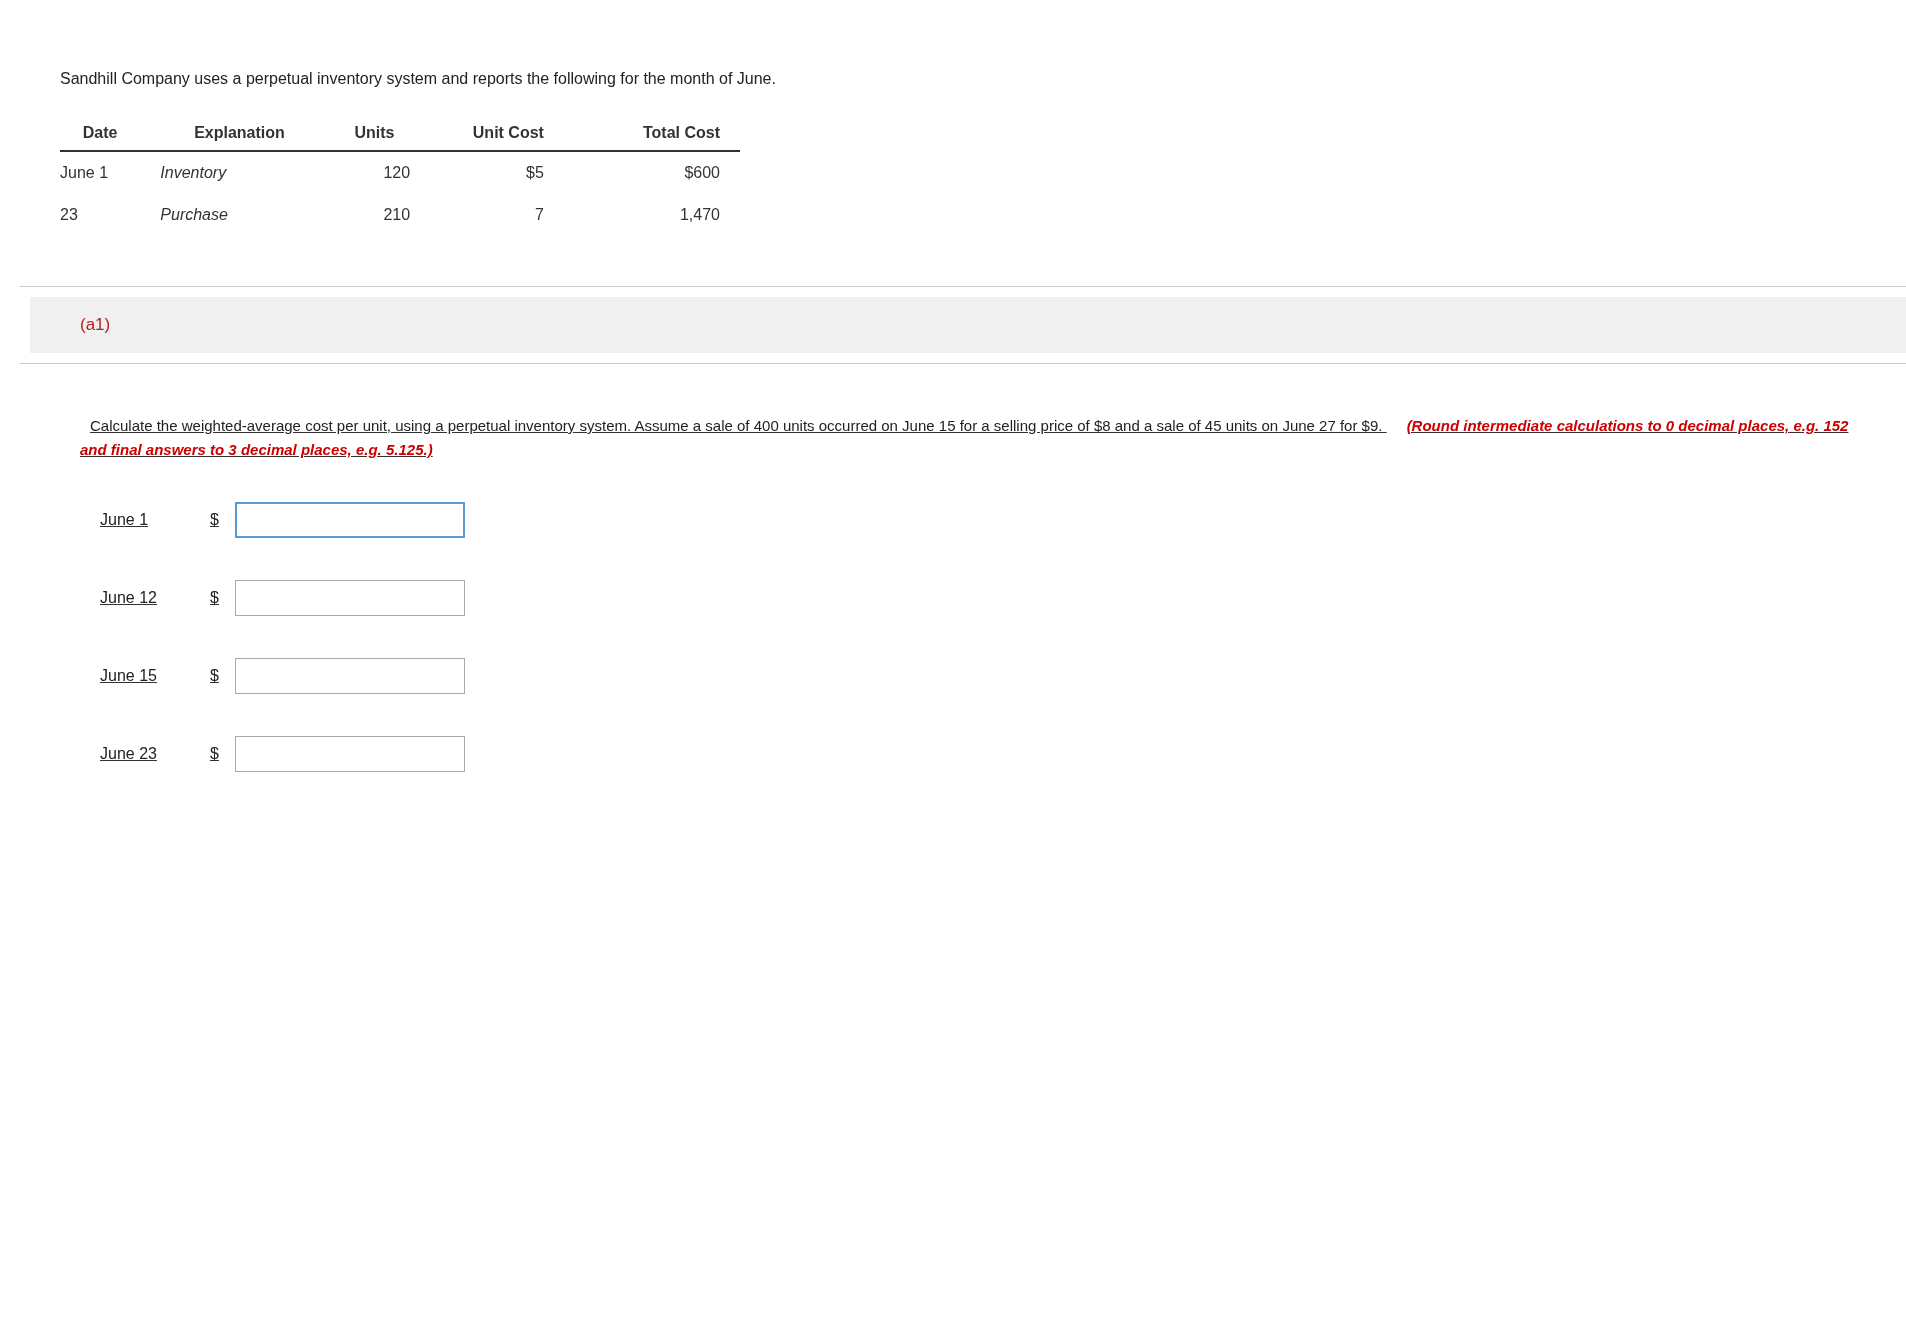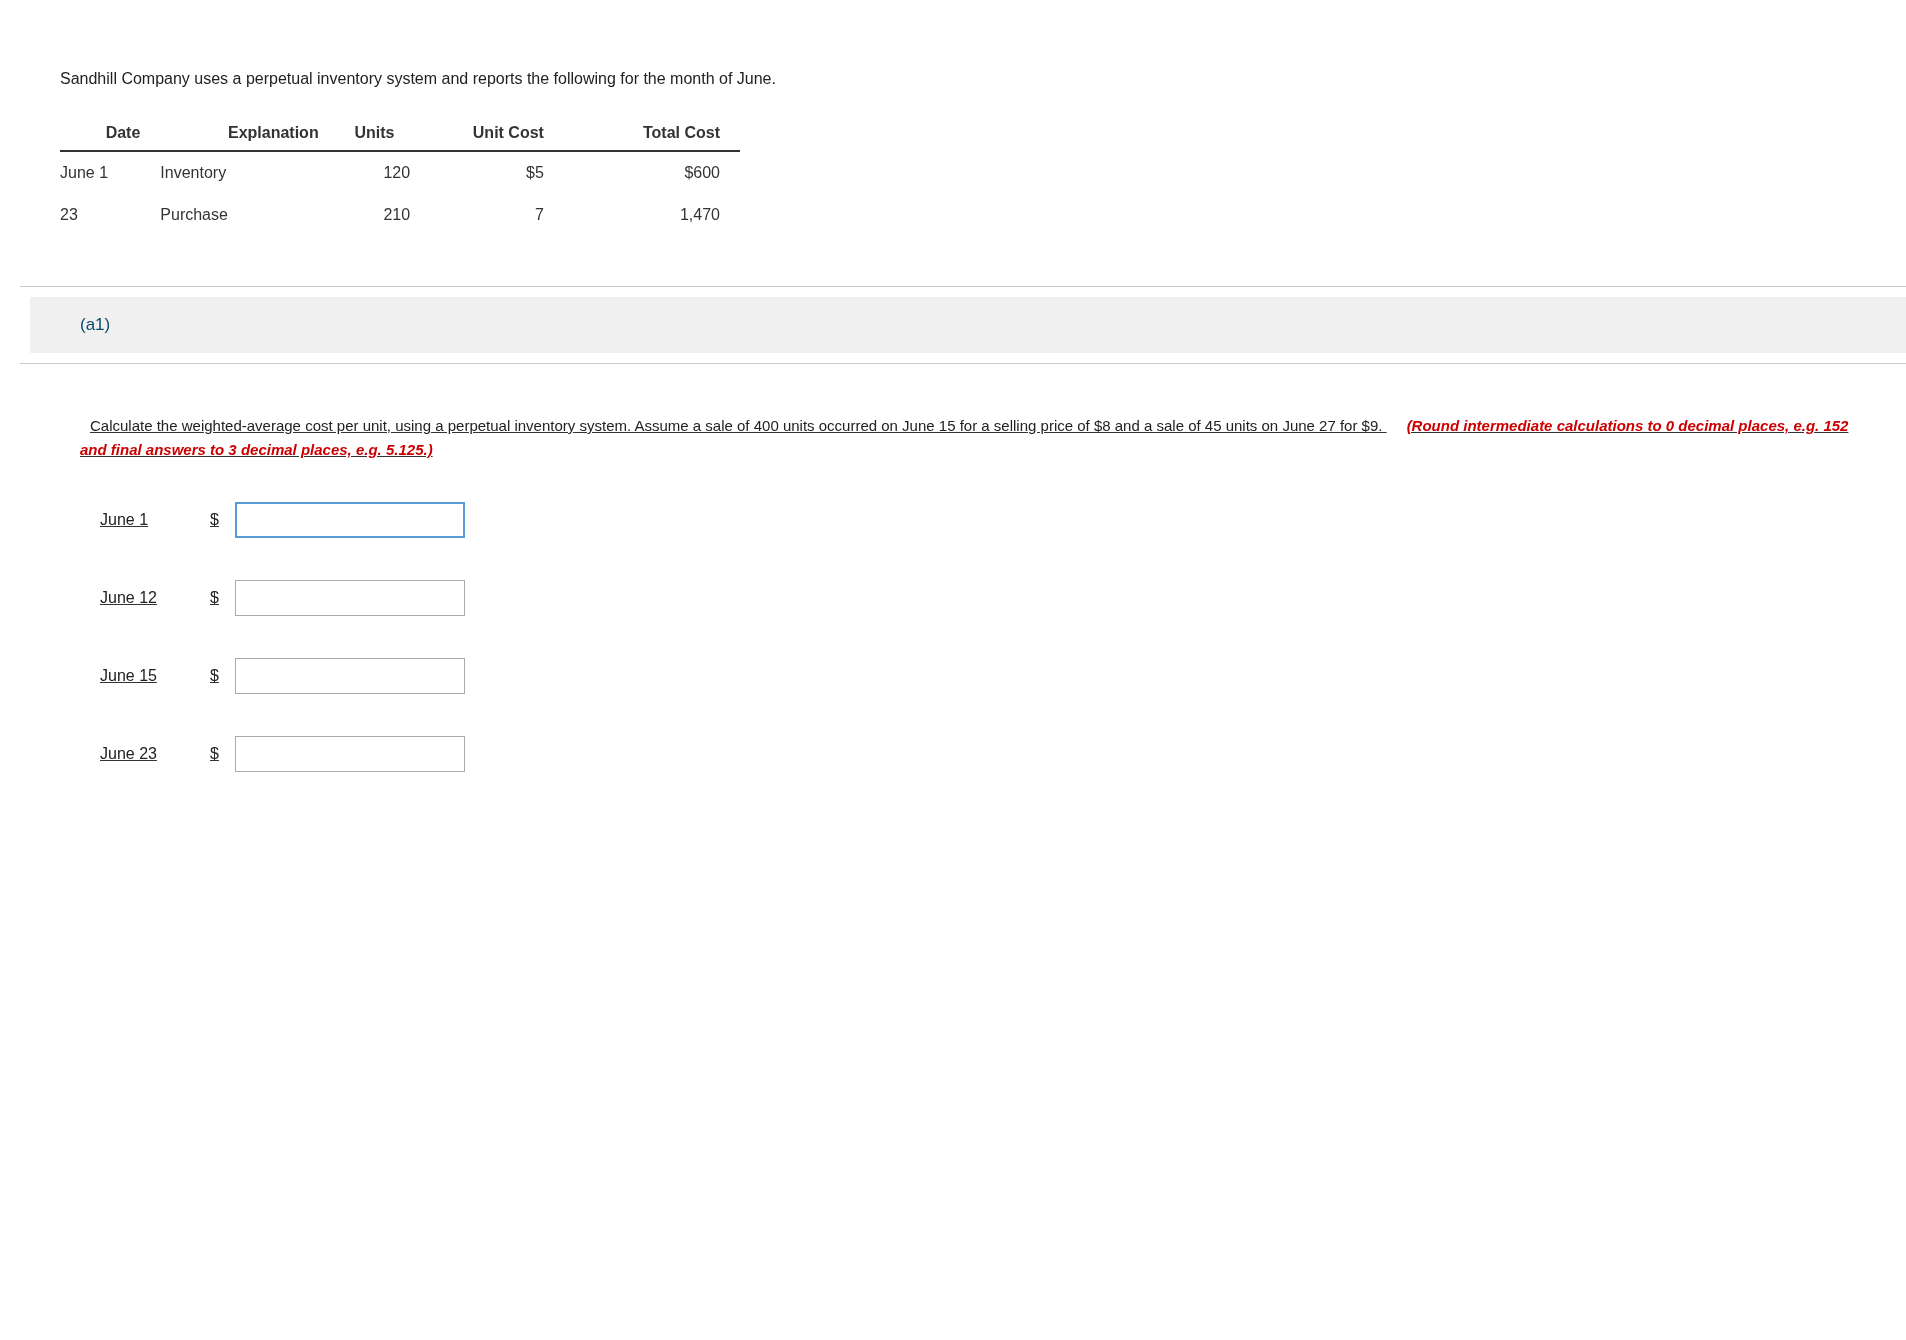--- a/index.html
+++ b/index.html
@@ -28,38 +28,39 @@
       color: #222;
     }
 
     table.inventory-table {
       border-collapse: collapse;
       min-width: 680px;
     }
 
     table.inventory-table th {
       font-weight: bold;
-      text-align: right;
+      text-align: center;
       padding: 8px 20px 8px 0;
       border-bottom: 2px solid #333;
       font-size: 16px;
     }
 
     table.inventory-table td {
       padding: 12px 20px 12px 0;
       font-size: 16px;
       vertical-align: top;
     }
 
     table.inventory-table td.date-col {
       width: 90px;
     }
 
     table.inventory-table td.explanation-col {
       width: 160px;
+      font-style: italic;
     }
 
     table.inventory-table td.units-col {
       width: 100px;
       text-align: right;
       padding-right: 40px;
     }
 
     table.inventory-table th.units-col {
       width: 100px;
@@ -94,21 +95,21 @@
       border-top: 1px solid #ccc;
       margin: 0;
     }
 
     .section-a1 {
       background: #f0f0f0;
       padding: 18px 40px;
     }
 
     .section-a1-label {
-      color: #0c4a6e;
+      color: #b91c1c;
       font-size: 17px;
       font-weight: normal;
     }
 
     .section-body {
       background: #fff;
       padding: 30px 40px;
       text-decoration: underline;
     }
 

